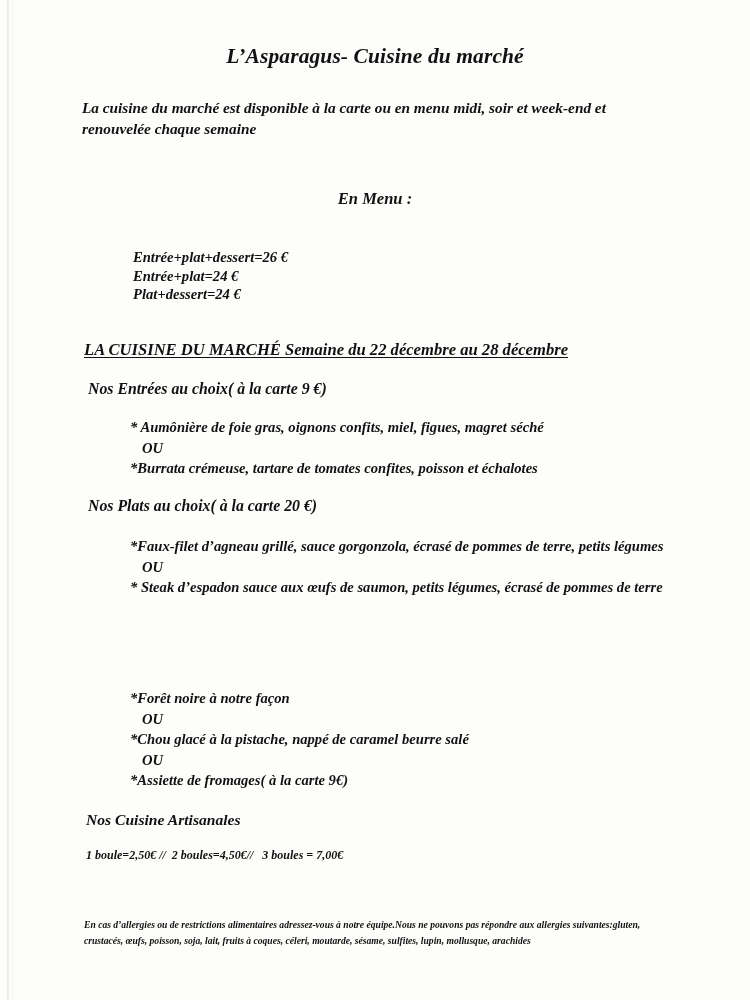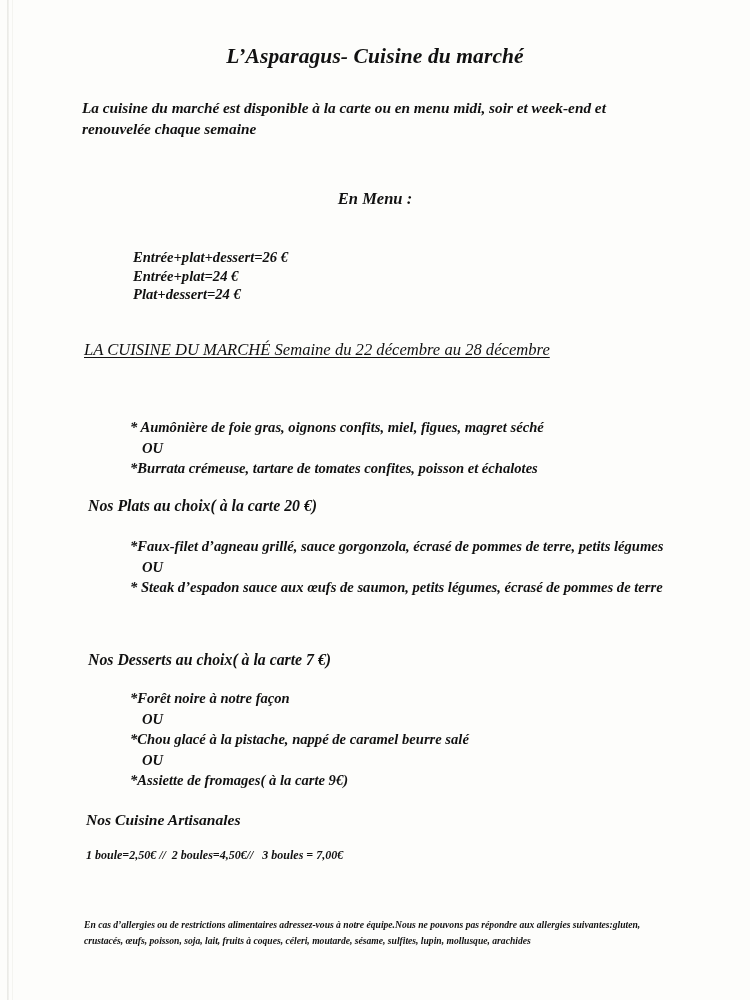--- a/index.html
+++ b/index.html
@@ -89,21 +89,21 @@
     line-height: 18.6px;
     margin-left: 48px;
   }
   .formulas div { white-space: pre; }
 
   .marche-heading {
     position: absolute;
     top: 340px;
     left: 84px;
     font-size: 16.6px;
-    font-weight: normal;
+    font-weight: bold;
     font-style: italic;
     text-decoration: underline;
     text-underline-offset: 2px;
     white-space: pre;
   }
 
   .course {
     position: absolute;
     left: 88px;
     font-size: 15.8px;
@@ -182,34 +182,34 @@
   <div class="en-menu">En Menu :</div>
 
   <div class="formulas">
     <div>Entrée+plat+dessert=26 €</div>
     <div>Entrée+plat=24 €</div>
     <div>Plat+dessert=24 €</div>
   </div>
 
   <div class="marche-heading">LA CUISINE DU MARCHÉ Semaine du 22 décembre au 28 décembre</div>
 
+  <div class="course" id="entrees-head">Nos Entrées au choix( à la carte 9 €)</div>
   <div class="items" id="entrees-items">
     <div class="item-ind">*  Aumônière de foie gras, oignons confits, miel, figues, magret séché</div>
     <div class="item-ou">OU</div>
     <div class="item-ind">*Burrata crémeuse, tartare de tomates confites, poisson et échalotes</div>
   </div>
 
   <div class="course" id="plats-head">Nos Plats au choix( à la carte 20 €)</div>
   <div class="items" id="plats-items">
     <div class="item-ind">*Faux-filet d’agneau grillé, sauce gorgonzola, écrasé de pommes de terre, petits légumes</div>
     <div class="item-ou">OU</div>
     <div class="item-ind">* Steak d’espadon sauce aux œufs de saumon, petits légumes, écrasé de pommes de terre</div>
   </div>
 
-  <div class="course" id="desserts-head">Nos Desserts au choix( à la carte 7 €)</div>
   <div class="items" id="desserts-items">
     <div class="item-ind">*Forêt noire à notre façon</div>
     <div class="item-ou">OU</div>
     <div class="item-ind">*Chou glacé à la pistache, nappé de caramel beurre salé</div>
     <div class="item-ou">OU</div>
     <div class="item-ind">*Assiette de fromages( à la carte 9€)</div>
   </div>
 
   <div class="glaces">
     <div>Nos Cuisine Artisanales</div>

